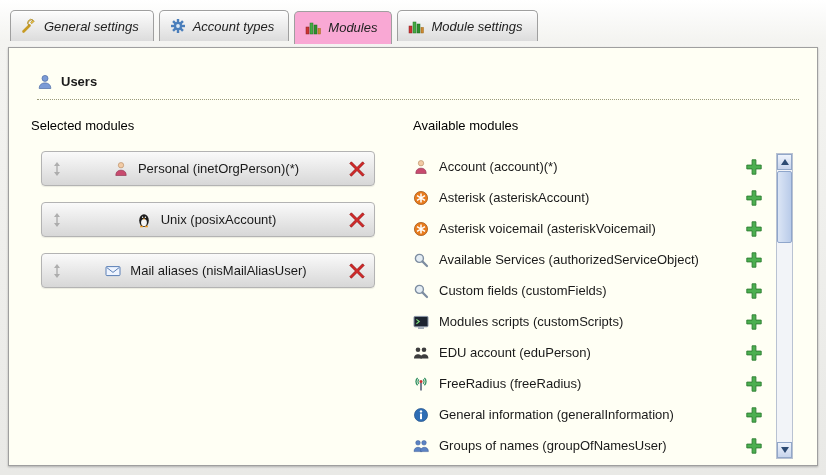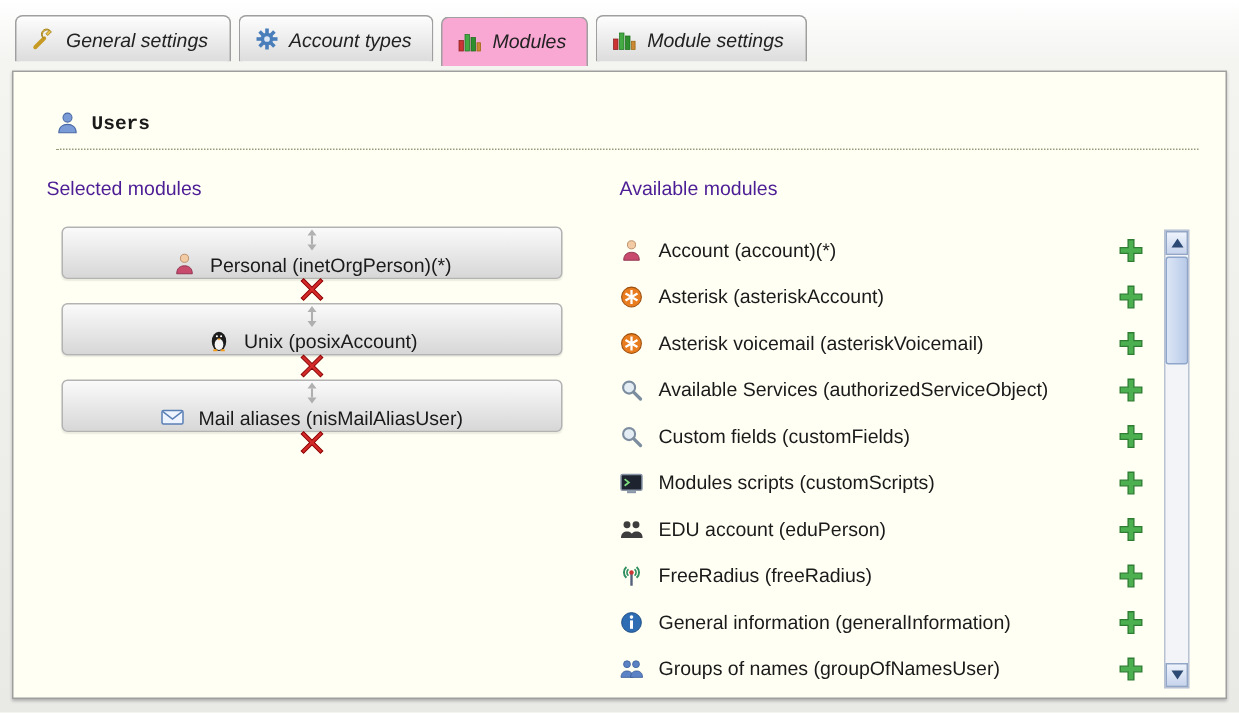--- a/index.html
+++ b/index.html
@@ -29,39 +29,37 @@
   .tab .label { pointer-events: none; font-style: italic; }
   
   .content {
     position: relative; z-index: 1;
     margin: 0 8px; height: 419px;
     border: 1px solid #9f9f9f;
     background: #fffff4;
     box-shadow: 0 1px 2px rgba(0,0,0,.25);
   }
   .section-header {
-    display: flex; align-items: center; gap: 8px;
+    display: flex; align-items: flex-start; gap: 8px;
     margin: 26px 18px 0 28px; padding-bottom: 9px;
     font-weight: bold; font-size: 13px;
     border-bottom: 1px dotted #9a9a7a;
-    font-family: Liberation Mono, monospace;
   }
   .columns { display: flex; padding: 16px 20px 0 22px; }
   .col-left  { width: 352px; }
   .col-right { flex: 1; margin-left: 30px; margin-right: 4px; }
-  .col-heading { margin: 2px 0 18px 0; color: #4c1d95; }
+  .col-heading { margin: 2px 0 18px 0; color: #000000; }
   
   .sel-row {
     display: flex; align-items: center;
     height: 35px; margin: 0 8px 16px 10px; padding: 0 8px;
     border: 1px solid #b3b3b3; border-radius: 4px;
     background: linear-gradient(#fafafa, #d7d7d7);
     box-shadow: 0 1px 1px rgba(0,0,0,.08);
     cursor: move;
-    flex-direction: column;
   }
   .sel-center { flex: 1; display: flex; align-items: center; justify-content: center; gap: 9px; }
   .drag { width: 14px; height: 16px; opacity: .75; cursor: ns-resize; }
   .del-btn, .add-btn { width: 18px; height: 18px; cursor: pointer; border: none; background: none; padding: 0; display: inline-flex; }
   
   .list-wrap { position: relative; padding-right: 30px; }
   .avail-row { display: flex; align-items: center; gap: 10px; height: 31px; }
   .avail-row .label { flex: 1; }
   
   .icon { display: inline-flex; width: 16px; height: 16px; flex: 0 0 16px; }

